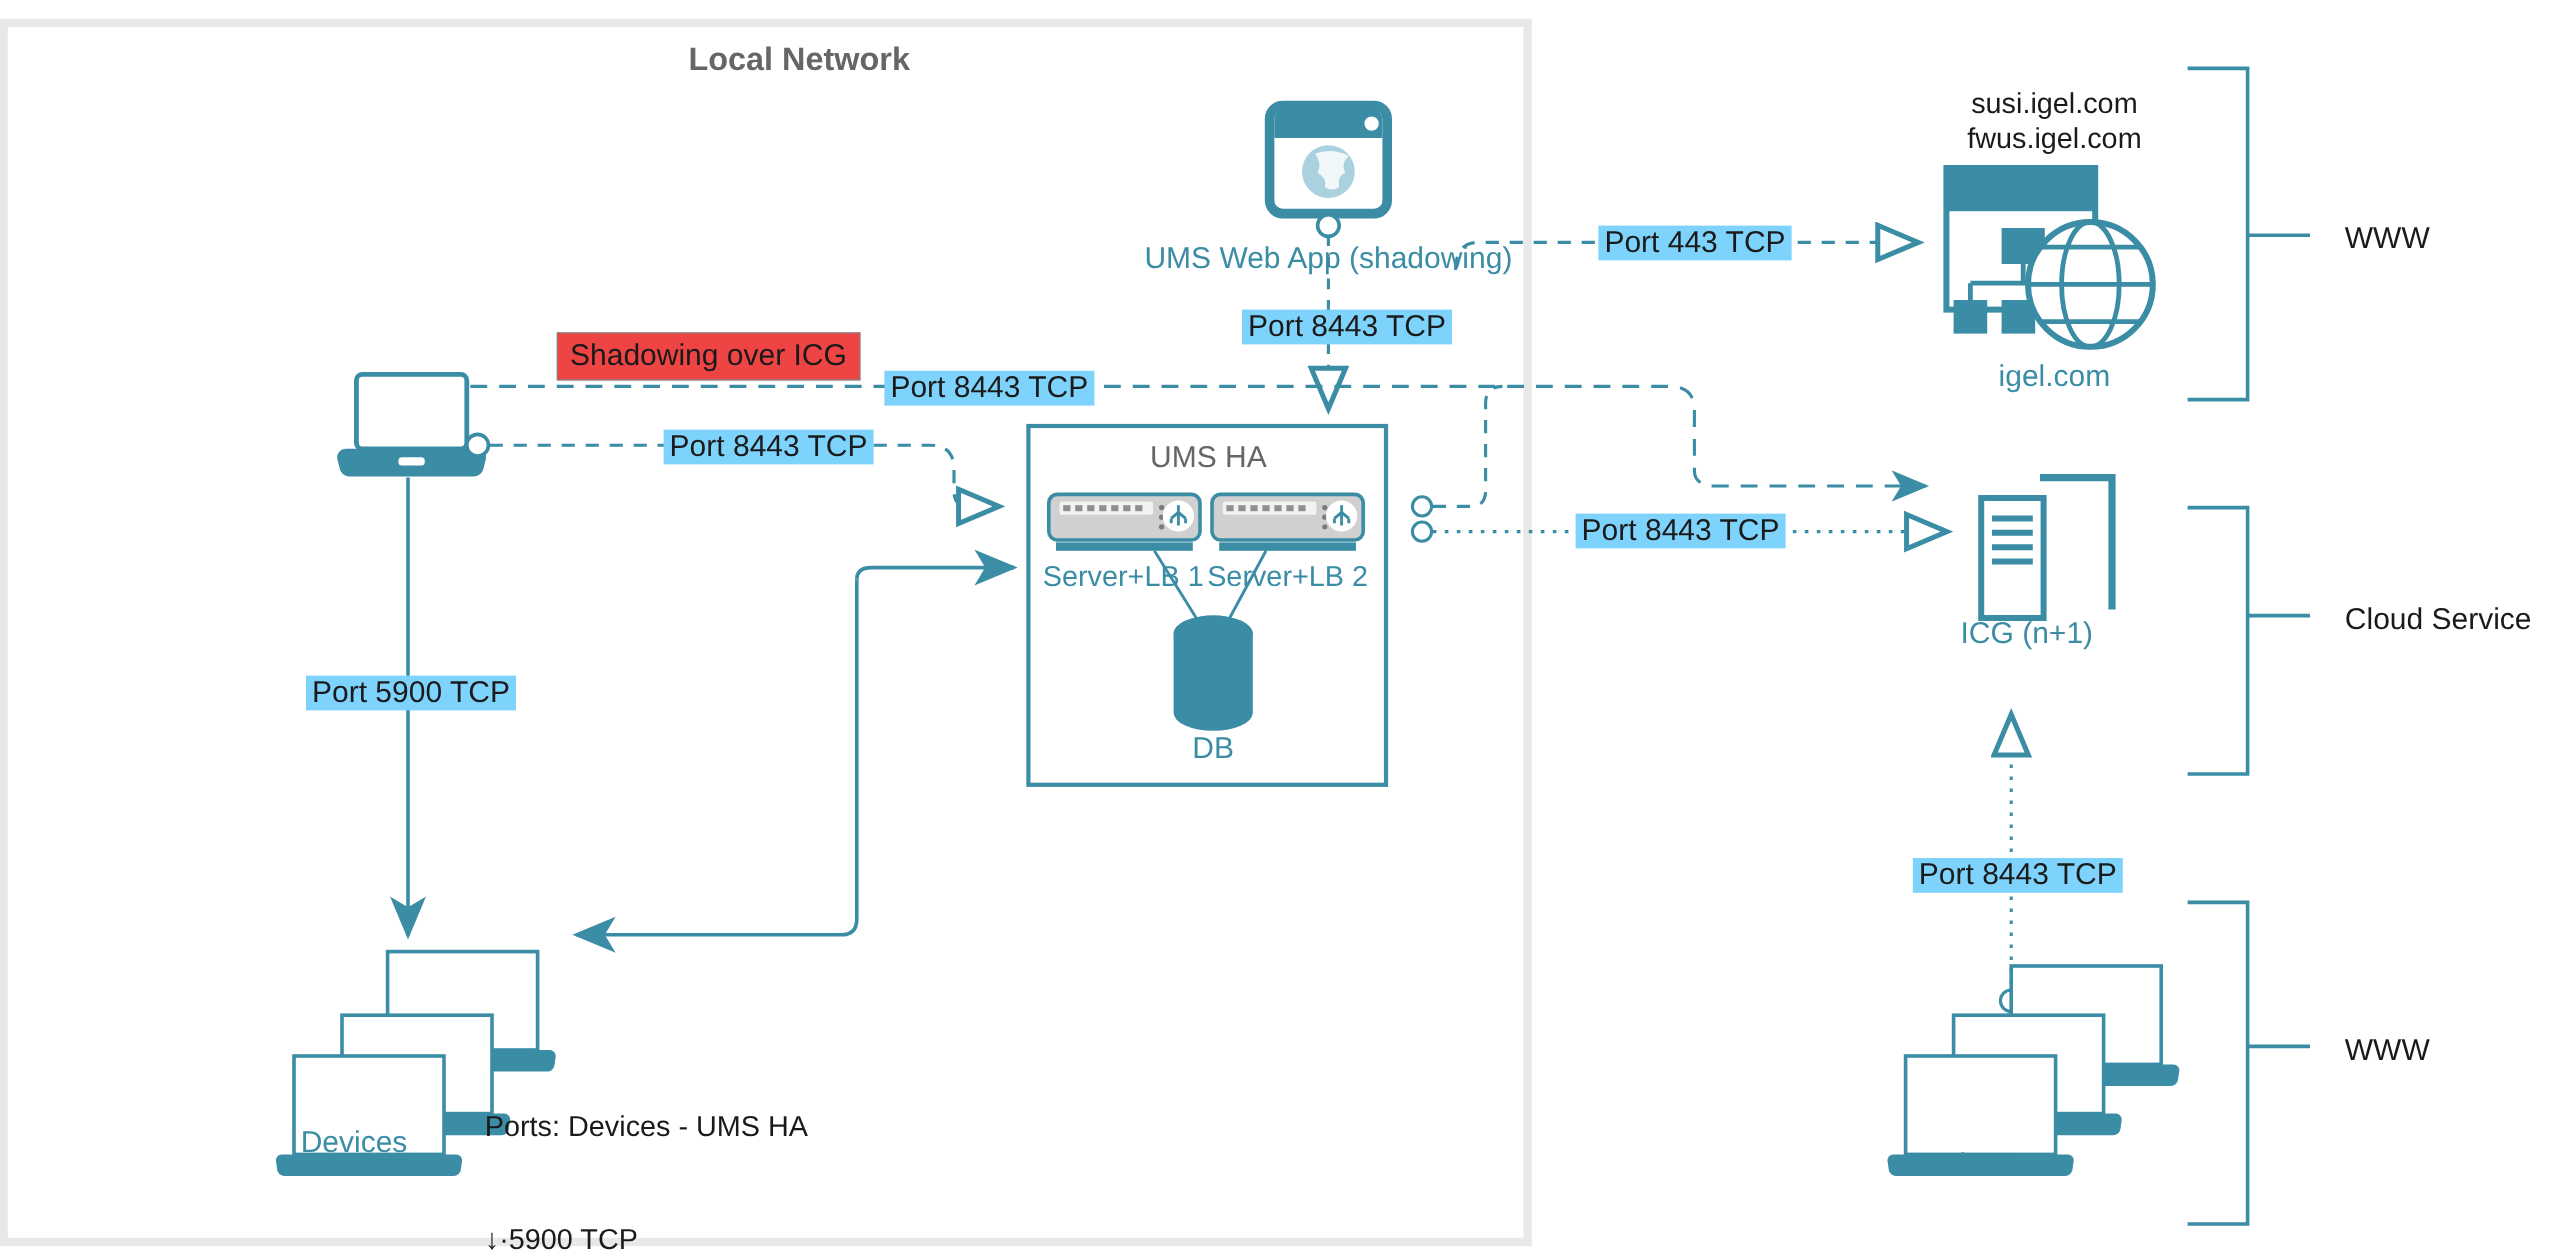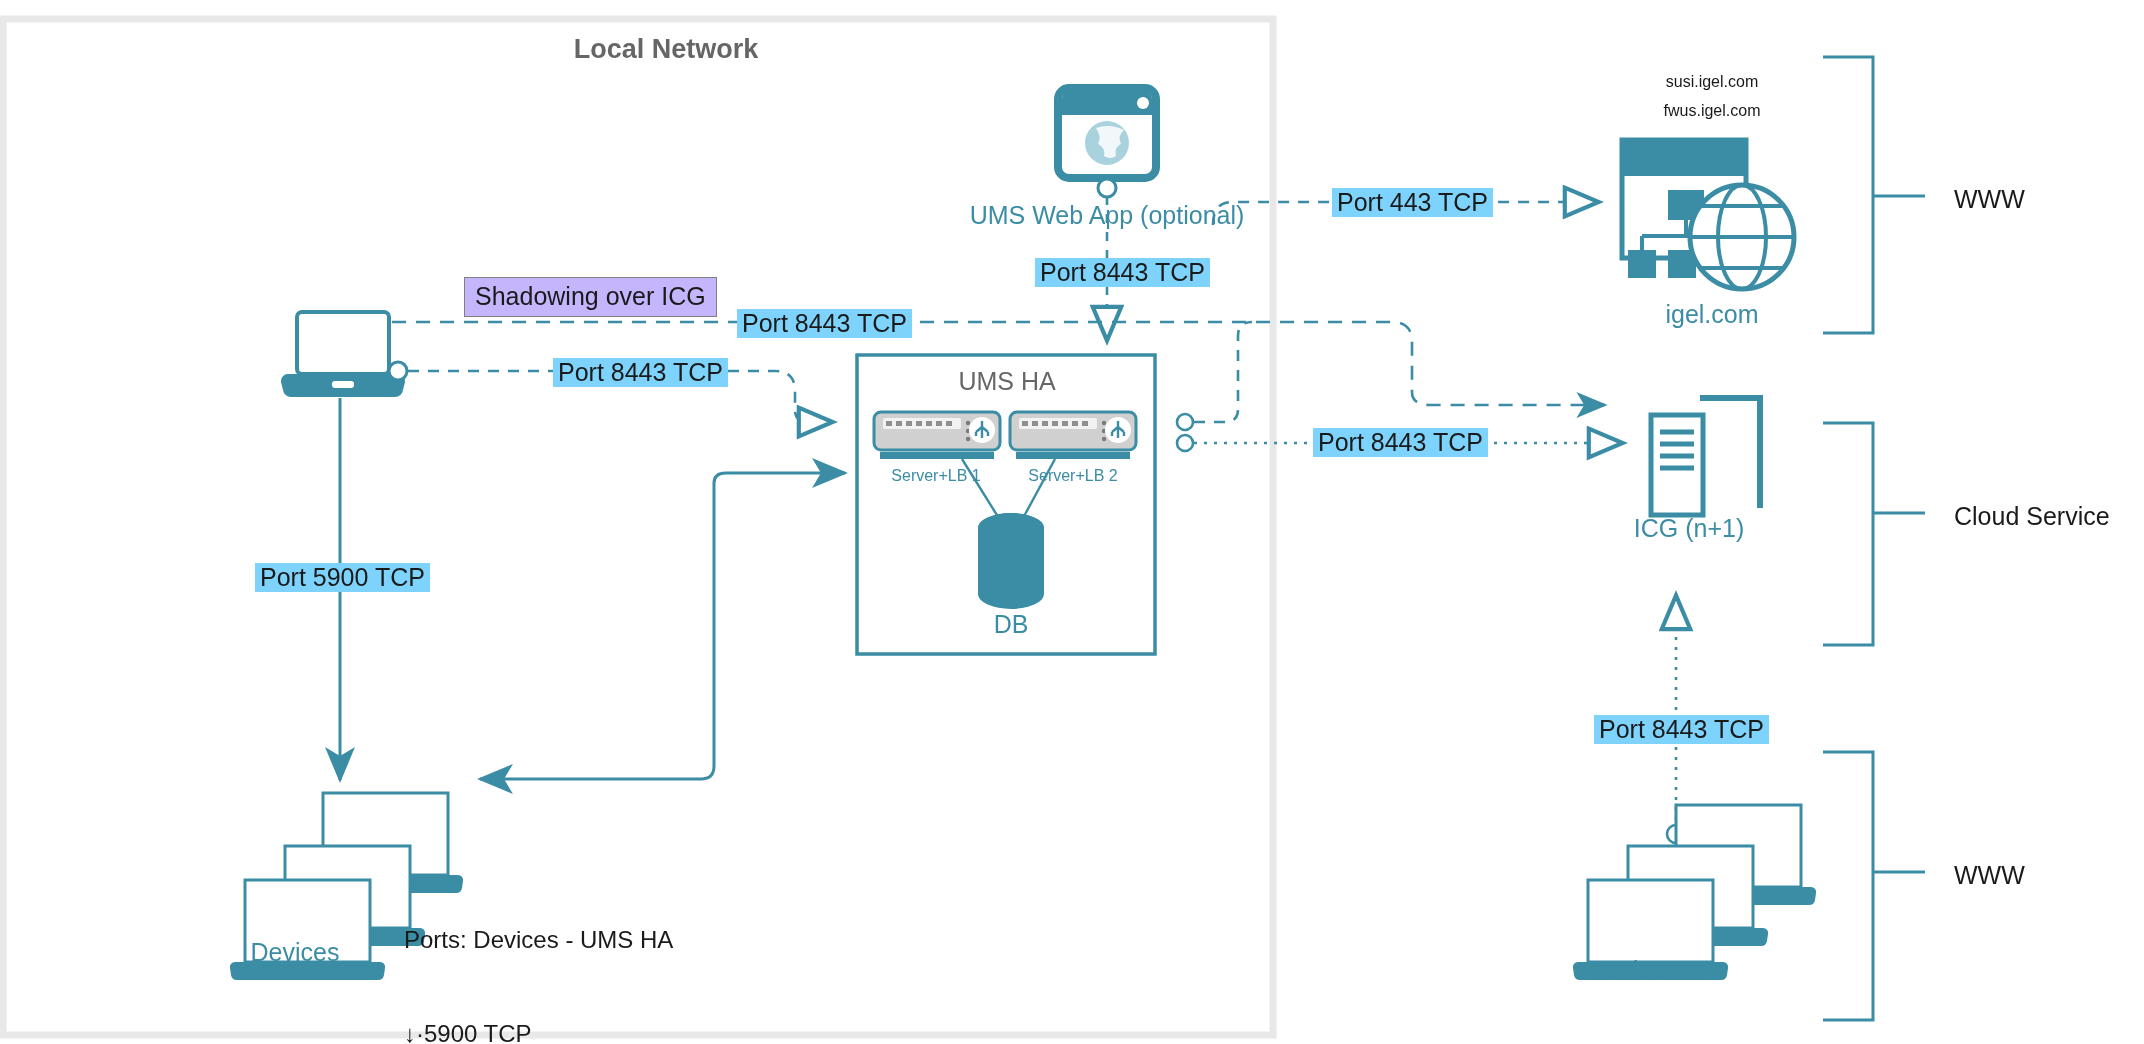--- a/index.html
+++ b/index.html
@@ -31,33 +31,33 @@
     white-space: pre;
     line-height: 1.28;
   }
   .lbl-teal   { color: #3b8ca5; }
   .lbl-black  { color: #1a1a1a; }
   .lbl-gray   { color: #666666; }
   .ctr { transform: translateX(-50%); text-align: center; }
   .note-box {
     position: absolute;
     border: 1.5px solid #808080;
-    background: #c4b5fd;
+    background: #ef4444;
     color: #1a1a1a;
     padding: 4px 10px 5px 10px;
     white-space: pre;
   }
   .portlbl {
     position: absolute;
     background: #7dd3fc;
     color: #1a1a1a;
     padding: 0 5px;
     white-space: pre;
   }
-  .f24 { font-size: 16px; }
+  .f24 { font-size: 24px; }
   .f25 { font-size: 25px; }
   .ports-list {
     position: absolute;
     color: #1a1a1a;
     font-size: 24px;
     line-height: 1.30;
     white-space: pre;
   }
 </style>
 </head>
@@ -226,21 +226,21 @@
     <g>
       <path d="M1823,423 L1873,423 L1873,513 M1873,513 L1873,645 L1823,645 M1873,513 L1925,513" fill="none" stroke="#3b8ca5" stroke-width="3"></path>
     </g>
     <g>
       <path d="M1823,752 L1873,752 L1873,872 M1873,872 L1873,1020 L1823,1020 M1873,872 L1925,872" fill="none" stroke="#3b8ca5" stroke-width="3"></path>
     </g>
   </svg>
 
   <div class="lbl lbl-gray ctr" style="left:666px; top:32px; font-size:27px; font-weight:bold;">Local Network</div>
 
-  <div class="lbl lbl-teal ctr f25" style="left:1107px; top:199px;">UMS Web App (optional)</div>
+  <div class="lbl lbl-teal ctr f25" style="left:1107px; top:199px;">UMS Web App (shadowing)</div>
 
   <div class="portlbl f25" style="left:1035px; top:258px;">Port 8443 TCP</div>
 
   <div class="portlbl f25" style="left:1332px; top:188px;">Port 443 TCP</div>
 
   <div class="lbl lbl-black ctr f24" style="left:1712px; top:72px;">susi.igel.com</div>
   <div class="lbl lbl-black ctr f24" style="left:1712px; top:101px;">fwus.igel.com</div>
   <div class="lbl lbl-teal ctr f25" style="left:1712px; top:298px;">igel.com</div>
 
   <div class="note-box f25" style="left:464px; top:277px;">Shadowing over ICG</div>

